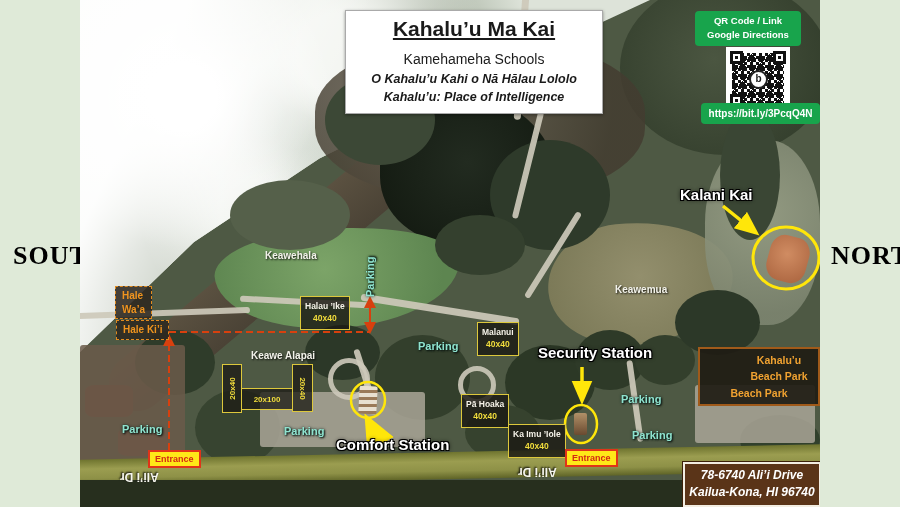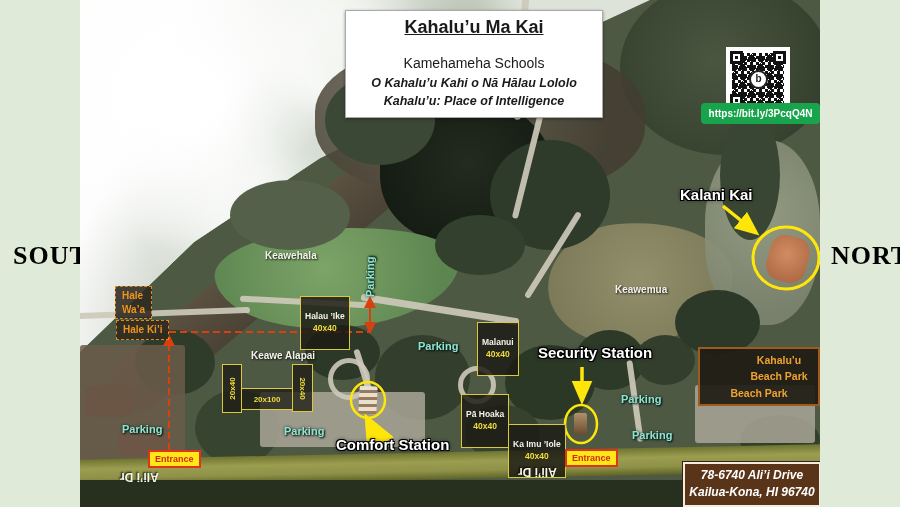--- a/index.html
+++ b/index.html
@@ -48,42 +48,42 @@
   
   .arealbl{position:absolute;font-size:10px;font-weight:bold;color:#f2f2ea;
            text-shadow:1px 1px 2px rgba(0,0,0,.85);white-space:nowrap;}
   .biglbl{position:absolute;font-size:15px;font-weight:bold;color:#fff;white-space:nowrap;
           text-shadow:-1px -1px 0 #000,1px -1px 0 #000,-1px 1px 0 #000,1px 1px 0 #000,0 0 4px #000;}
   .parklbl{position:absolute;font-size:11px;font-weight:bold;color:#8fe3cf;white-space:nowrap;
            text-shadow:0 0 3px #103028,1px 1px 2px #000;}
   .parkv{transform:rotate(-90deg);transform-origin:left top;}
   .bld{position:absolute;border:1.5px solid #ddc83c;background:rgba(28,26,20,.83);
        color:#f5f2e8;font-size:8.5px;font-weight:bold;line-height:1.4;text-align:center;
-       padding:14px 4px;white-space:nowrap;}
+       padding:4px 4px;white-space:nowrap;}
   .bld .sz{color:#f0dc3c;display:block;}
   .hale{position:absolute;border:1.5px dashed #e08a1e;background:rgba(45,40,32,.88);
         color:#f0941e;font-size:10px;font-weight:bold;line-height:1.35;padding:2px 6px;white-space:nowrap;}
   .lotbox{position:absolute;border:1.5px solid #ddc83c;background:rgba(30,28,22,.78);
         color:#f0dc3c;font-size:8px;font-weight:bold;display:flex;align-items:center;justify-content:center;}
   .entr{position:absolute;border:2px solid #e03418;background:#ffe818;color:#d42814;
         font-size:9px;font-weight:bold;padding:2px 5px;white-space:nowrap;}
   .bpark{position:absolute;left:618px;top:347px;width:114px;border:2px solid #a05a1a;
         background:rgba(32,28,20,.92);color:#f0a231;font-size:10.5px;font-weight:bold;
         text-align:center;line-height:1.55;padding:3px 2px;}
   .addr{position:absolute;left:603px;top:462px;width:130px;background:#5a3418;
         border:2px solid #f2ede2;box-shadow:0 0 0 1px #3a2008;color:#fff;font-size:12px;
         font-weight:bold;font-style:italic;text-align:center;line-height:1.45;padding:3px 2px;}
   .roadlbl{position:absolute;font-size:12px;font-weight:bold;color:#f5f5ee;white-space:nowrap;
         text-shadow:1px 1px 2px #000;}
   .roadlbl span{display:inline-block;transform:rotate(180deg);}
 
   
   .titlecard{position:absolute;left:265px;top:10px;width:248px;background:#fff;border:1px solid #aaa;
         box-shadow:0 1px 3px rgba(0,0,0,.4);text-align:center;padding:6px 4px 7px;color:#1a1a1a;}
-  .titlecard .t1{font-size:18px;font-weight:bold;text-decoration:underline;margin-bottom:17px;}
+  .titlecard .t1{font-size:21px;font-weight:bold;text-decoration:underline;margin-bottom:10px;}
   .titlecard .t2{font-size:14px;margin-bottom:3px;}
   .titlecard .t3{font-size:12.5px;font-weight:bold;font-style:italic;line-height:1.45;}
 
   
   .gbox{position:absolute;background:#18a44c;color:#fff;font-weight:bold;text-align:center;
         border-radius:4px;}
   #qr-label{left:615px;top:11px;width:102px;font-size:9.5px;line-height:1.5;padding:3px 2px;}
   #qr-url{left:621px;top:103px;width:119px;font-size:10px;padding:5px 0;}
   .qr{position:absolute;left:646px;top:47px;width:56px;height:56px;background:#fff;padding:4px;}
   .qr .mods{position:absolute;left:6px;top:6px;right:6px;bottom:6px;
@@ -253,20 +253,24 @@
 
     <div class="titlecard">
       <div class="t1">Kahalu’u Ma Kai</div>
       <div class="t2">Kamehameha Schools</div>
       <div class="t3">
         <span style="display:block;">O Kahalu’u Kahi o Nā Hālau Lololo</span>
         <span style="display:block;">Kahalu’u: Place of Intelligence</span>
       </div>
     </div>
 
+    <div id="qr-label" class="gbox">
+      <span style="display:block;">QR Code / Link</span>
+      <span style="display:block;">Google Directions</span>
+    </div>
     <div class="qr">
       <div class="mods"></div>
       <div class="finder" style="left:4px;top:4px;"></div>
       <div class="finder" style="right:4px;top:4px;"></div>
       <div class="finder" style="left:4px;bottom:4px;"></div>
       <div class="blogo">b</div>
     </div>
     <div id="qr-url" class="gbox">https://bit.ly/3PcqQ4N</div>
 
   </div>

